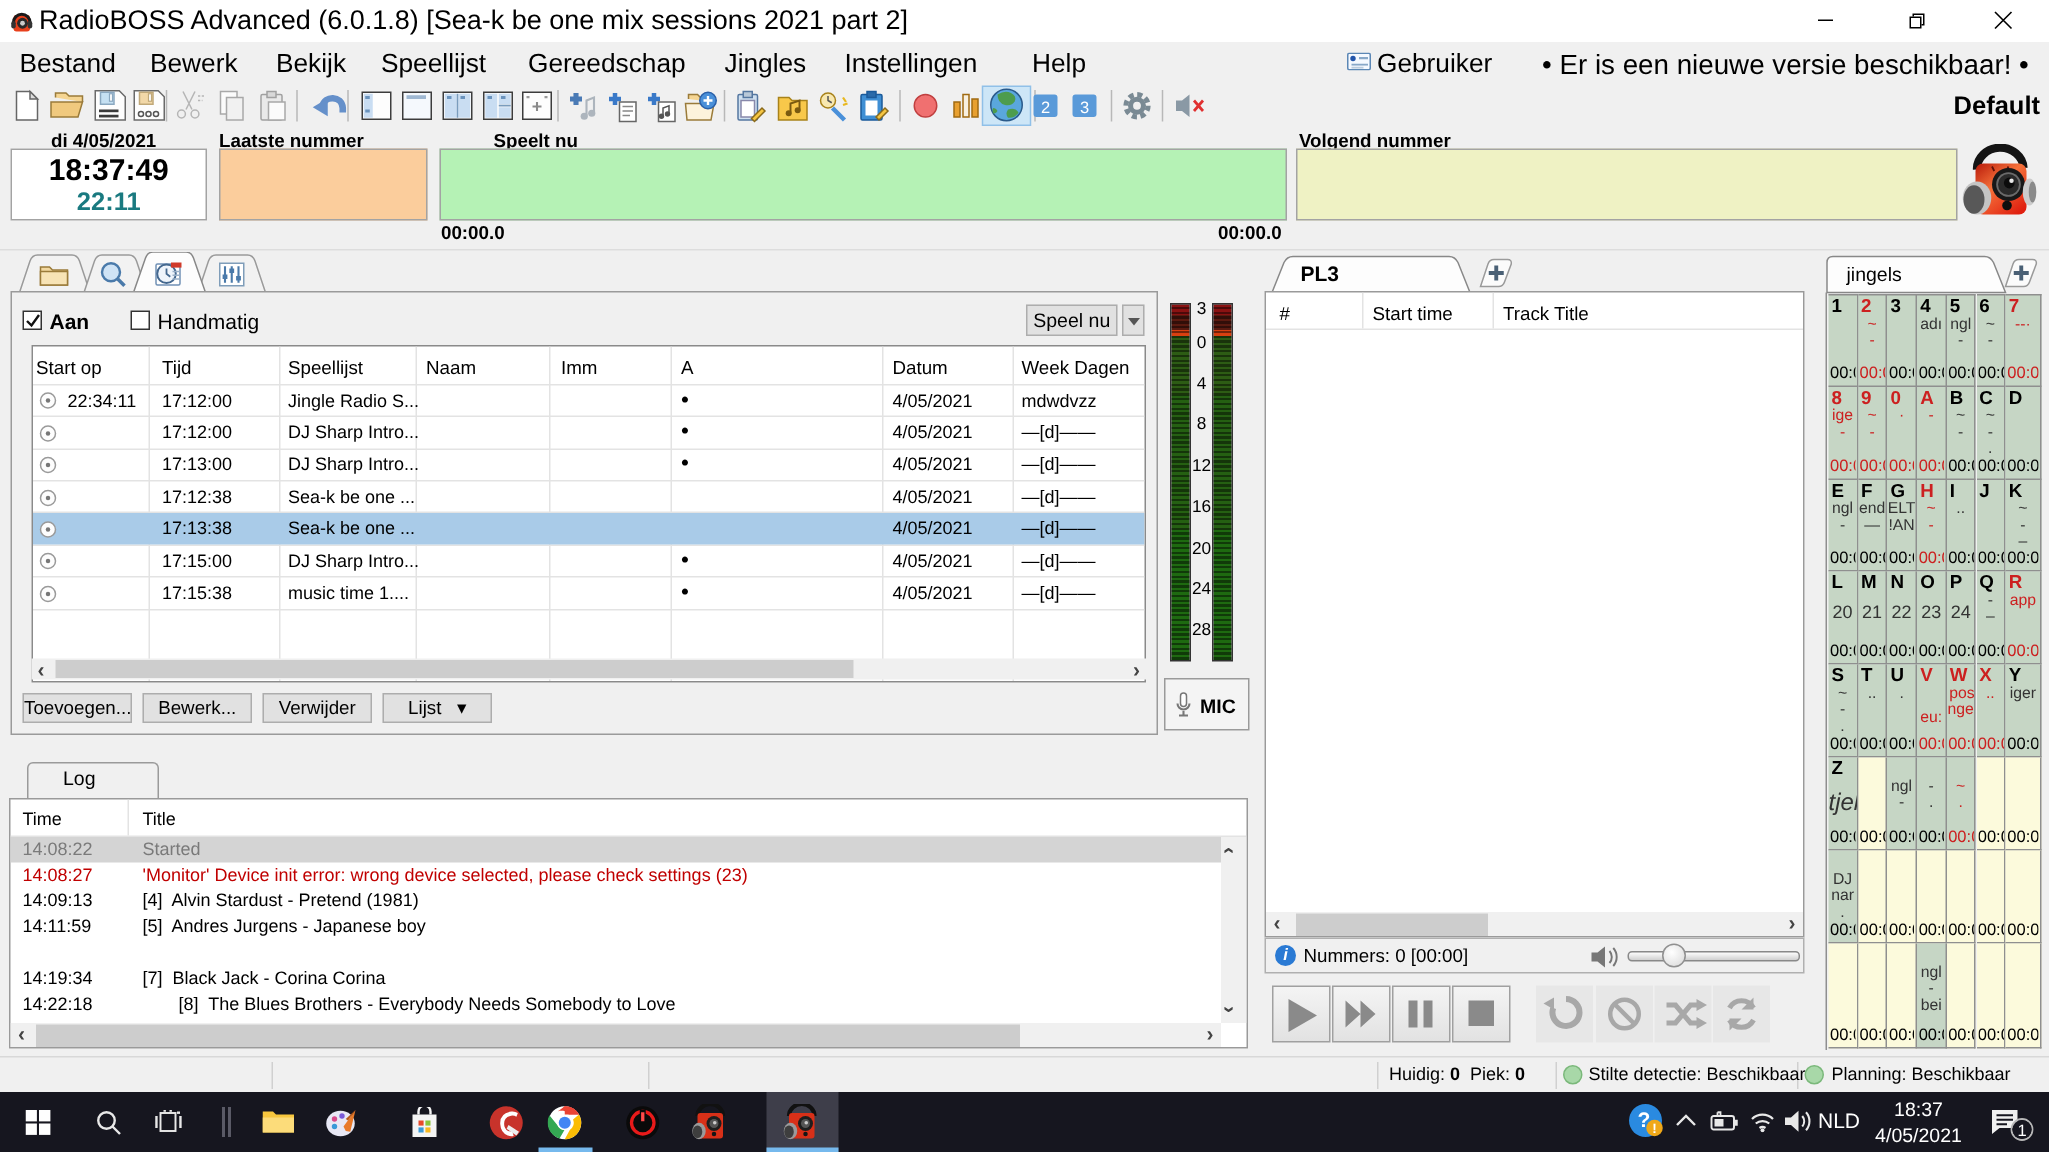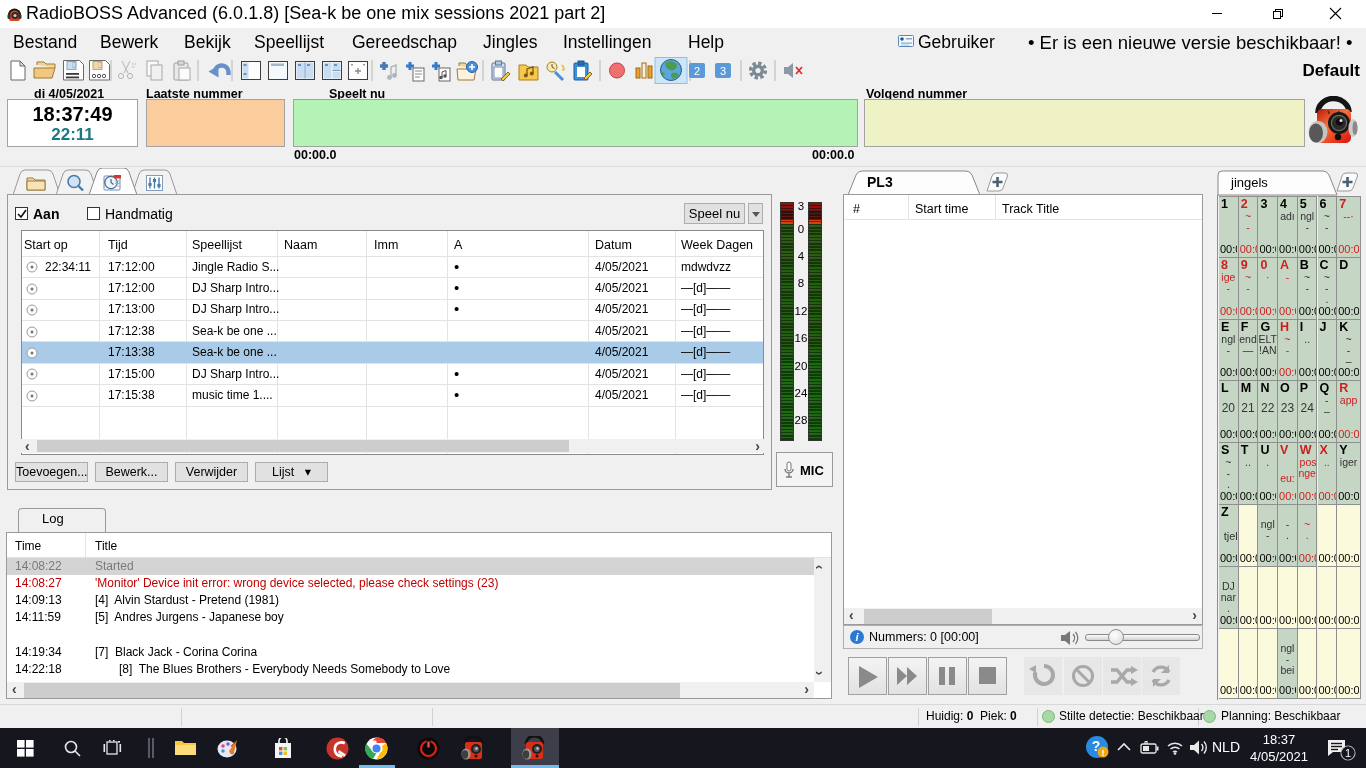--- a/index.html
+++ b/index.html
@@ -779,21 +779,21 @@
       <div style="position:absolute;left:0;top:14px;width:100%;text-align:center;font-size:10.5px;color:#cc2020;line-height:10px;">..</div>
       <div style="position:absolute;left:1px;bottom:2px;width:17px;overflow:hidden;font-size:11px;color:#cc2020;white-space:nowrap;">00:00</div>
     </div>
 <div class="abs" style="left:119.2px;top:248.0px;width:23.8px;height:61.5px;background:#c6d6c5;border-right:1px solid #8f8f8f;border-bottom:1px solid #8f8f8f;border-top:none;overflow:hidden;">
       <div style="position:absolute;left:2px;top:0px;font-size:12.5px;font-weight:bold;color:#000;">Y</div>
       <div style="position:absolute;left:0;top:14px;width:100%;text-align:center;font-size:10.5px;color:#333;line-height:10px;">iger</div>
       <div style="position:absolute;left:1px;bottom:2px;width:21px;overflow:hidden;font-size:11px;color:#000;white-space:nowrap;">00:00</div>
     </div>
 <div class="abs" style="left:1.0px;top:309.5px;width:19.7px;height:62.0px;background:#c6d6c5;border-right:1px solid #8f8f8f;border-bottom:1px solid #8f8f8f;border-top:none;overflow:hidden;">
       <div style="position:absolute;left:2px;top:0px;font-size:12.5px;font-weight:bold;color:#000;">Z</div>
-      <div style="position:absolute;left:0;top:26px;width:100%;text-align:right;font-size:11px;color:#333;line-height:10px;">tjel</div>
+      <div style="position:absolute;left:0;top:26px;width:100%;text-align:right;font-size:16px;color:#333;line-height:10px;font-style:italic;">tjel</div>
       <div style="position:absolute;left:1px;bottom:2px;width:17px;overflow:hidden;font-size:11px;color:#000;white-space:nowrap;">00:00</div>
     </div>
 <div class="abs" style="left:20.7px;top:309.5px;width:19.7px;height:62.0px;background:#fcfadc;border-right:1px solid #8f8f8f;border-bottom:1px solid #8f8f8f;border-top:none;overflow:hidden;">
       <div style="position:absolute;left:1px;bottom:2px;width:17px;overflow:hidden;font-size:11px;color:#000;white-space:nowrap;">00:00</div>
     </div>
 <div class="abs" style="left:40.4px;top:309.5px;width:19.7px;height:62.0px;background:#c6d6c5;border-right:1px solid #8f8f8f;border-bottom:1px solid #8f8f8f;border-top:none;overflow:hidden;">
       <div style="position:absolute;left:0;top:14px;width:100%;text-align:center;font-size:10.5px;color:#333;line-height:10px;">ngl</div>
       <div style="position:absolute;left:0;top:25px;width:100%;text-align:center;font-size:10.5px;color:#333;line-height:10px;">-</div>
       <div style="position:absolute;left:1px;bottom:2px;width:17px;overflow:hidden;font-size:11px;color:#000;white-space:nowrap;">00:00</div>
     </div>

